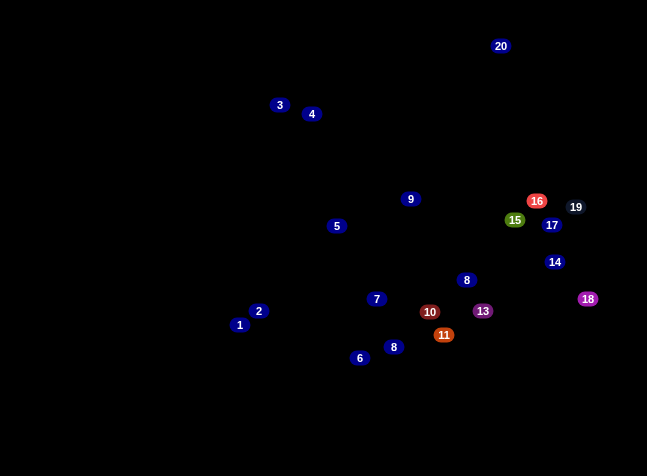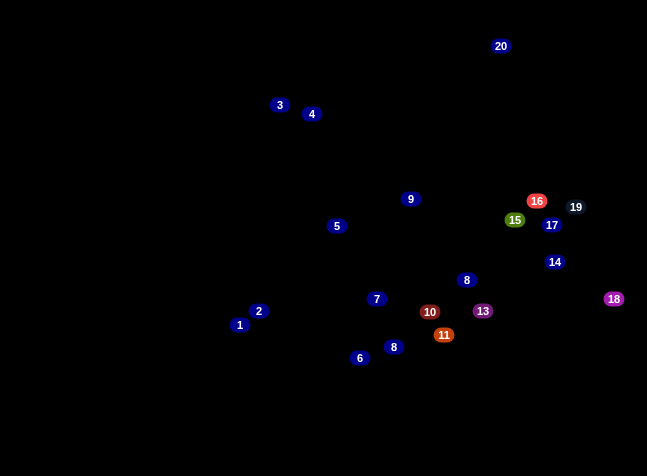--- a/index.html
+++ b/index.html
@@ -59,17 +59,17 @@
       <div class="mark" style="left: 394px; top: 347px; background: rgb(0, 0, 139); color: rgb(255, 255, 255);">8</div>
       <div class="mark" style="left: 411px; top: 199px; background: rgb(0, 0, 139); color: rgb(255, 255, 255);">9</div>
       <div class="mark" style="left: 430px; top: 312px; background: #7f1d1d; color: rgb(255, 255, 255);">10</div>
       <div class="mark" style="left: 444px; top: 335px; background: #c2410c; color: rgb(255, 255, 255);">11</div>
       <div class="mark" style="left: 467px; top: 280px; background: rgb(0, 0, 139); color: rgb(255, 255, 255);">8</div>
       <div class="mark" style="left: 483px; top: 311px; background: #701a75; color: rgb(255, 255, 255);">13</div>
       <div class="mark" style="left: 527px; top: 262px; background: rgb(0, 0, 139); color: rgb(255, 255, 255); margin-left: 28px;">14</div>
       <div class="mark" style="left: 515px; top: 220px; background: #4d7c0f; color: rgb(255, 255, 255);">15</div>
       <div class="mark" style="left: 537px; top: 201px; background: #ef4444; color: rgb(255, 255, 255);">16</div>
       <div class="mark" style="left: 552px; top: 225px; background: rgb(0, 0, 139); color: rgb(255, 255, 255); text-align: center;">17</div>
-      <div class="mark" style="left: 614px; top: 299px; background: #a21caf; color: rgb(255, 255, 255);">18</div>
+      <div class="mark" style="left: 588px; top: 299px; background: #a21caf; color: rgb(255, 255, 255);">18</div>
       <div class="mark" style="left: 576px; top: 207px; background: #0f172a; color: rgb(255, 255, 255);">19</div>
       <div class="mark" style="left: 501px; top: 46px; background: rgb(0, 0, 139); color: rgb(255, 255, 255);">20</div>
     </div>
 </div>
 
 </body></html>

